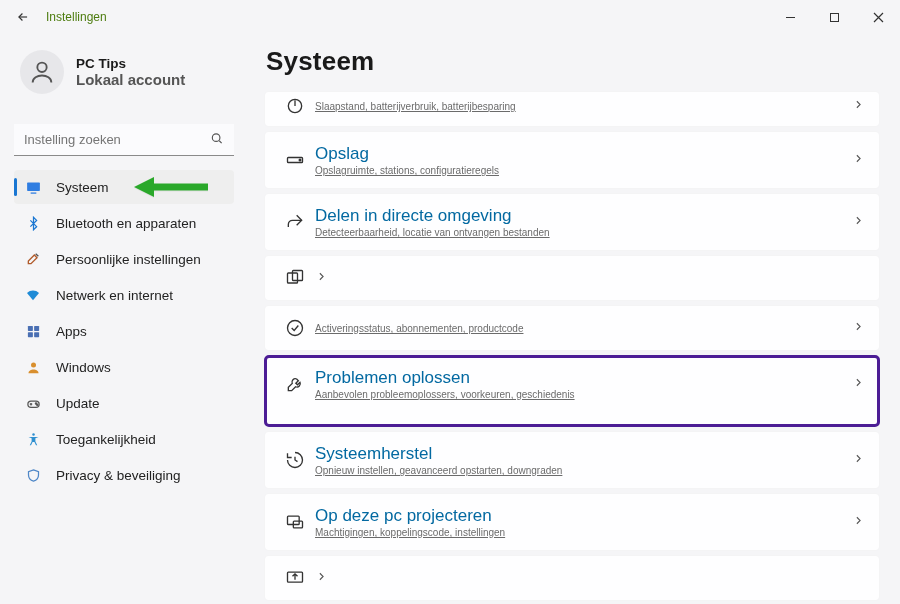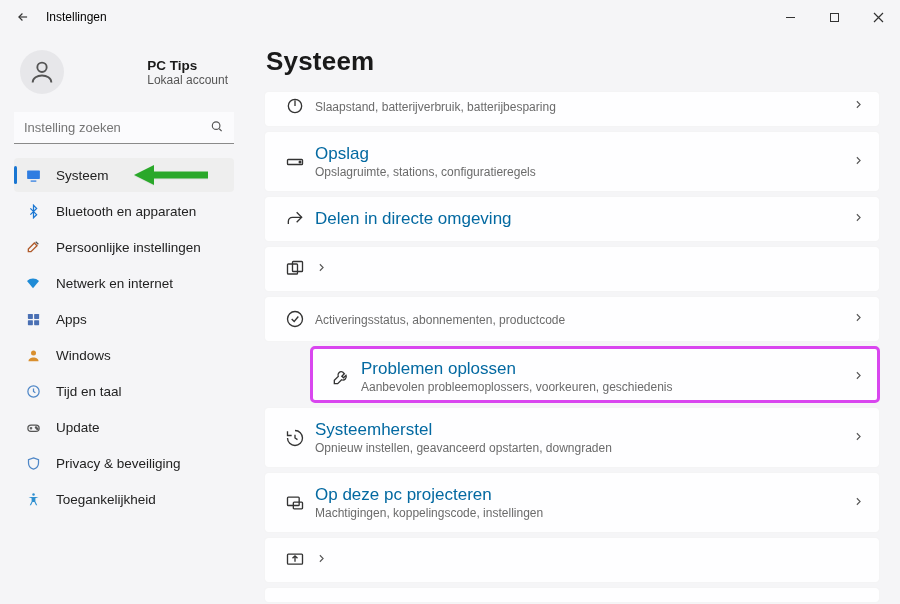--- a/index.html
+++ b/index.html
@@ -11,38 +11,38 @@
     font-size: 13px;
     color: #1a1a1a;
     position: relative;
   }
   
   .titlebar {
     display: flex; align-items: center; height: 34px;
     padding: 0 0 0 8px;
   }
   .back-btn { width: 30px; height: 30px; display:flex; align-items:center; justify-content:center; color:#333; cursor:pointer; }
-  .titlebar-title { margin-left: 8px; font-size: 12px; color:#000000; }
+  .titlebar-title { margin-left: 8px; font-size: 12px; color:#4d7c0f; }
   .win-controls { margin-left:auto; display:flex; }
   .win-btn { width: 44px; height: 34px; display:flex; align-items:center; justify-content:center; color:#333; cursor:pointer; }
 
   .content { display:flex; padding: 0 6px 0 6px; height: calc(604px - 34px); }
 
   
   .sidebar { width: 236px; padding: 10px 8px 0 8px; flex-shrink:0; }
-  .profile { display:flex; align-items:center; gap:24px; padding: 6px 6px 14px 6px; justify-content: space-between; }
+  .profile { display:flex; align-items:center; gap:12px; padding: 6px 6px 14px 6px; }
   .avatar {
     width: 44px; height: 44px; border-radius: 50%;
     background: #e7e7ea; display:flex; align-items:center; justify-content:center;
   }
   .avatar svg { color:#555; }
   .profile-name { font-size: 13.5px; font-weight:600; }
-  .profile-sub { font-size: 12px; color:#555; }
-
-  .search-wrap { position:relative; margin: 4px 0 14px 0; text-decoration: underline; }
+  .profile-sub { font-size: 15px; color:#555;font-weight:bold; }
+
+  .search-wrap { position:relative; margin: 16px 0 14px 0; text-decoration: underline; }
   .search {
     width: 100%; height: 32px; border: none;
     border-bottom: 1.5px solid #8a8a8a;
     background: #fbfbfd;
     padding: 0 32px 0 10px; font-size: 13px;
     outline:none;
   }
   .search-icon { position:absolute; right:10px; top:50%; transform:translateY(-50%); color:#555; }
 
   .nav { display:flex; flex-direction:column; gap:2px; position:relative; }
@@ -67,25 +67,25 @@
   .page-title { font-size: 26px; font-weight:600; margin: 2px 0 14px 2px; letter-spacing:.2px; }
   .list { overflow-y:auto; padding-right:4px; display:flex; flex-direction:column; gap:4px; }
   .card {
     background:#fefeff;
     border: 1px solid rgba(0,0,0,.04);
     border-radius: 5px;
     display:flex; align-items:center;
     padding: 12px 14px 12px 10px;
     cursor:pointer;
   }
-  .card.hl { border: 3px solid #d946ef; padding: 10px 12px 6px 8px; margin-left: 46px; }
+  .card.hl { border: 3px solid #4c1d95; padding: 10px 12px 24px 8px; }
   .card-ico { width: 40px; display:flex; align-items:center; justify-content:center; color:#333; }
   .card-body { flex:1; min-width:0; }
   .card-title { font-size: 17px; font-weight:400; color:#0369a1; }
-  .card-sub { font-size: 12px; color:#6b6b6b; margin-top:1px; }
+  .card-sub { font-size: 10px; color:#6b6b6b; margin-top:1px;text-decoration:underline; }
   .chev { color:#555; flex-shrink:0; }
 
   
   .list::-webkit-scrollbar { width:0; }
 </style>
 </head>
 <body>
 
 <div class="titlebar">
   <div class="back-btn">
@@ -190,54 +190,45 @@
         <span class="nav-ico">
             <svg width="15" height="15" viewBox="0 0 24 24" fill="#d98f2e">
               <circle cx="12" cy="8" r="4"></circle>
               <path d="M4 21c0-4 4-6 8-6s8 2 8 6z"></path>
             </svg>
           </span>
         <span class="nav-label">Windows</span>
       </div>
       <div class="nav-item">
         <span class="nav-ico">
-            <svg width="15" height="15" viewBox="0 0 24 24" fill="none" stroke="#4f87c7" stroke-width="2">
-              <circle cx="12" cy="12" r="9"></circle>
-              <path d="M12 7v5l3 2"></path>
-            </svg>
-          </span>
-        <span class="nav-label">Tijd en taal</span>
-      </div>
-      <div class="nav-item">
-        <span class="nav-ico">
             <svg width="15" height="15" viewBox="0 0 24 24" fill="none" stroke="#555" stroke-width="2">
               <rect x="3" y="8" width="18" height="10" rx="5"></rect>
               <path d="M8 11v4M6 13h4"></path>
               <circle cx="16" cy="12" r="1" fill="#555"></circle>
               <circle cx="18" cy="14" r="1" fill="#555"></circle>
             </svg>
           </span>
         <span class="nav-label">Update</span>
       </div>
       <div class="nav-item">
         <span class="nav-ico">
-            <svg width="15" height="15" viewBox="0 0 24 24" fill="none" stroke="#4f87c7" stroke-width="2">
-              <path d="M12 3l8 3v5c0 5-3.5 8.5-8 10-4.5-1.5-8-5-8-10V6z"></path>
-            </svg>
-          </span>
-        <span class="nav-label">Privacy &amp; beveiliging</span>
-      </div>
-      <div class="nav-item">
-        <span class="nav-ico">
             <svg width="15" height="15" viewBox="0 0 24 24" fill="#2f8fd0">
               <circle cx="12" cy="4" r="2"></circle>
               <path d="M4 8h16l-5 2v5l3 6h-2l-2.5-5h-3L8 21H6l3-6v-5z"></path>
             </svg>
           </span>
         <span class="nav-label">Toegankelijkheid</span>
+      </div>
+      <div class="nav-item">
+        <span class="nav-ico">
+            <svg width="15" height="15" viewBox="0 0 24 24" fill="none" stroke="#4f87c7" stroke-width="2">
+              <path d="M12 3l8 3v5c0 5-3.5 8.5-8 10-4.5-1.5-8-5-8-10V6z"></path>
+            </svg>
+          </span>
+        <span class="nav-label">Privacy &amp; beveiliging</span>
       </div>
 
       <div class="arrow-overlay">
         <svg width="80" height="26" viewBox="0 0 80 26">
             <path d="M78 13H16" stroke="#2aa82a" stroke-width="7"></path>
             <path d="M24 3L4 13l20 10z" fill="#2aa82a"></path>
           </svg>
       </div>
     </nav>
   </aside>
@@ -280,20 +271,21 @@
 
       <div class="card">
         <div class="card-ico">
             <svg width="20" height="20" viewBox="0 0 24 24" fill="none" stroke="currentColor" stroke-width="1.6">
               <path d="M14 4l6 6-6 6"></path>
               <path d="M20 10H9a5 5 0 00-5 5v3"></path>
             </svg>
           </div>
         <div class="card-body">
           <div class="card-title">Delen in directe omgeving</div>
+          <div class="card-sub">Detecteerbaarheid, locatie van ontvangen bestanden</div>
         </div>
         <span class="chev"><svg width="13" height="13" viewBox="0 0 24 24" fill="none" stroke="currentColor" stroke-width="2">
               <path d="M9 6l6 6-6 6"></path>
             </svg></span>
       </div>
 
       <div class="card">
         <div class="card-ico">
             <svg width="20" height="20" viewBox="0 0 24 24" fill="none" stroke="currentColor" stroke-width="1.6">
               <rect x="3" y="6" width="12" height="12" rx="1"></rect>

